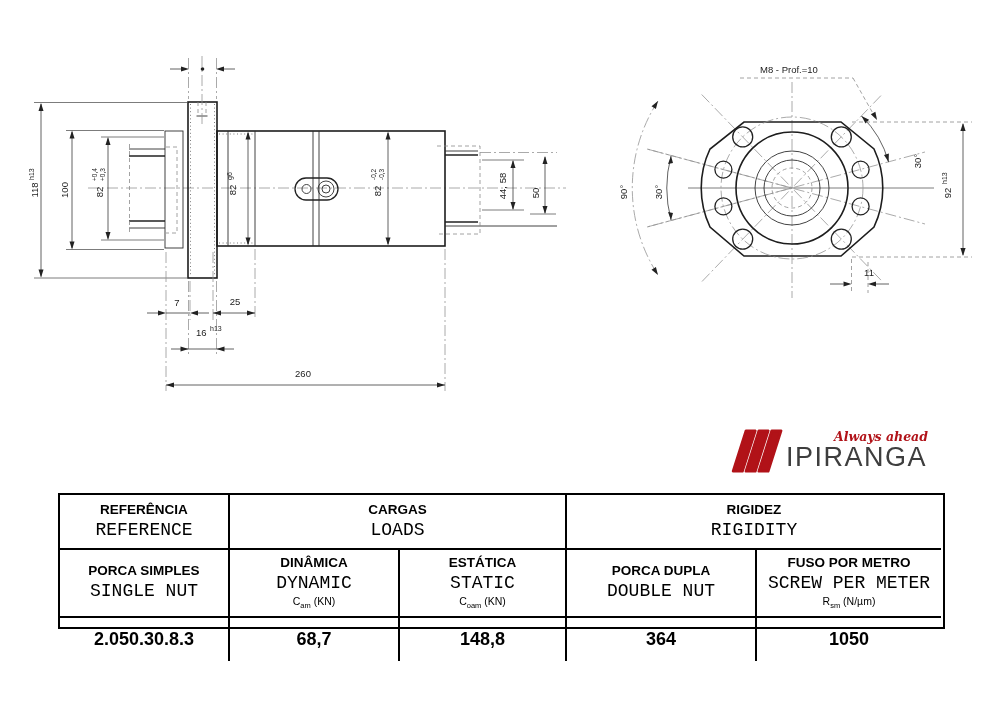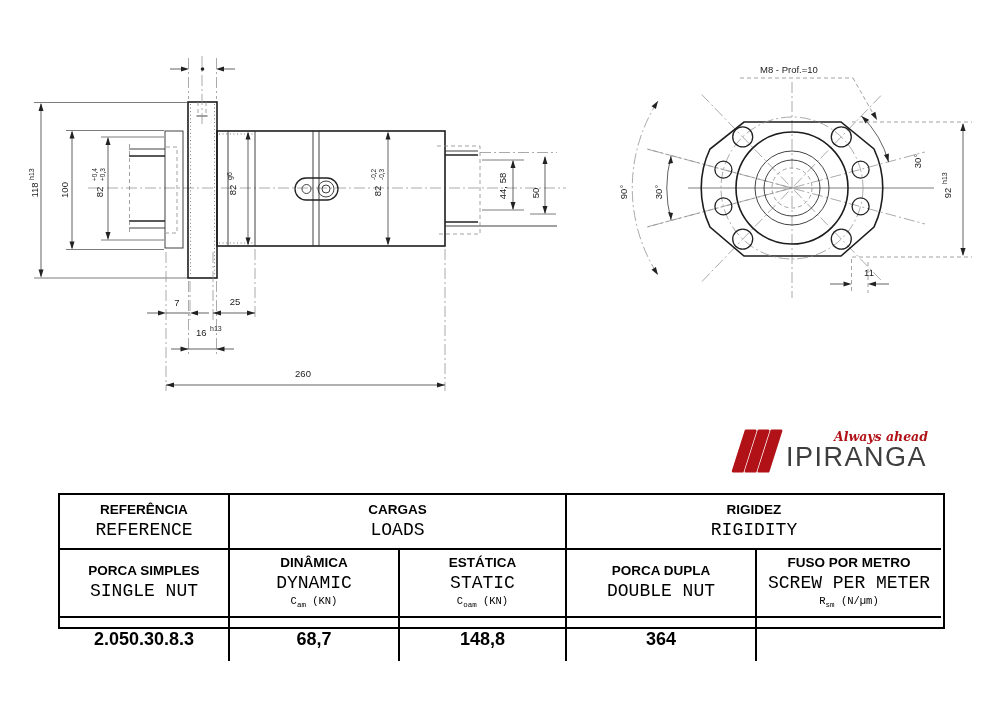--- a/index.html
+++ b/index.html
@@ -32,21 +32,21 @@
               grid-template-columns:170px 170px 167px 190px 184px;
               grid-template-rows:55px 68px 43px;color:#000;}
   .cell{border-right:2px solid #000;border-bottom:2px solid #000;display:flex;
         flex-direction:column;align-items:center;justify-content:center;text-align:center;
         box-sizing:border-box;line-height:1.25;}
   .cell.noR{border-right:none;}
   .cell.noB{border-bottom:none;}
   .sp2{grid-column:span 2;}
   .t-pt{font-weight:bold;font-size:13.5px;}
   .t-en{font-size:18px;font-family:Liberation Mono, monospace;}
-  .t-sym{font-size:10.5px;margin-top:1px;font-family:Liberation Mono, monospace;}
+  .t-sym{font-size:10.5px;margin-top:1px;}
   .t-sym sub{font-size:7.5px;}
   .t-val{font-weight:bold;font-size:18px;}
 </style>
 </head>
 <body>
 
 <div id="canvas">
 
 <svg width="1000" height="490" viewBox="0 0 1000 490">
 
@@ -357,15 +357,18 @@
   </div>
   <div class="cell noB">
     <div class="t-val">68,7</div>
   </div>
   <div class="cell noB">
     <div class="t-val">148,8</div>
   </div>
   <div class="cell noB">
     <div class="t-val">364</div>
   </div>
+  <div class="cell noB noR">
+    <div class="t-val">1050</div>
+  </div>
 </div>
 
 </div>
 
 </body></html>

